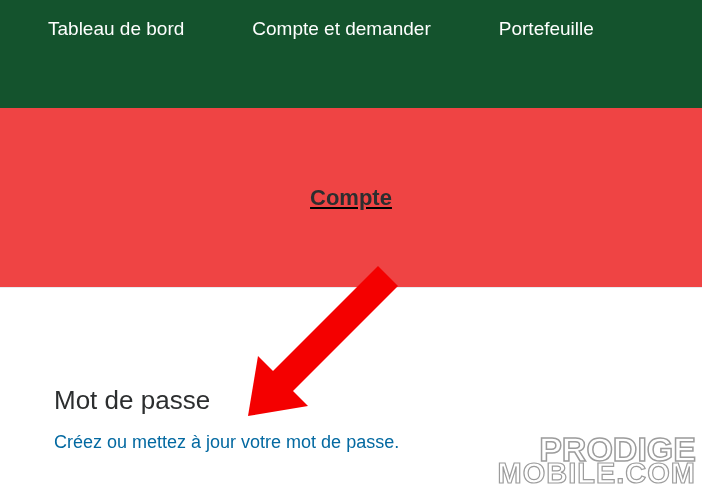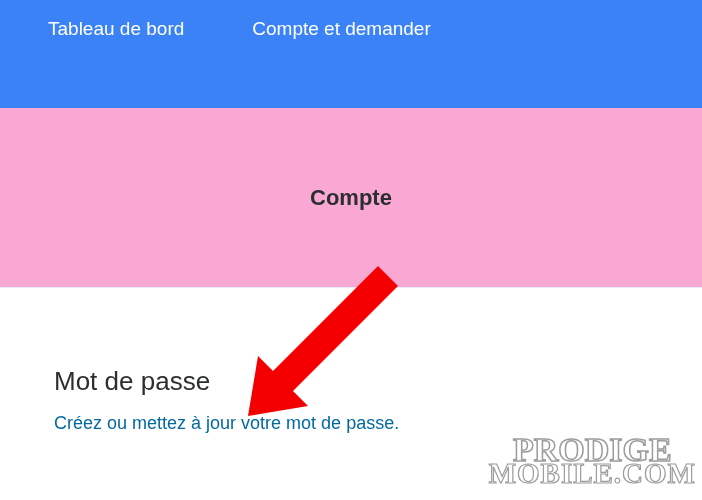--- a/index.html
+++ b/index.html
@@ -9,43 +9,44 @@
     }
     body {
       font-family: -apple-system, BlinkMacSystemFont, "Segoe UI", Helvetica, Arial, sans-serif;
       width: 702px;
       height: 500px;
       background: #ffffff;
       position: relative;
       overflow: hidden;
     }
     .top-nav {
-      background: #3b82f6;
+      background: #14532d;
       height: 108px;
       display: flex;
       align-items: flex-start;
       padding-top: 18px;
       padding-left: 48px;
       gap: 68px;
       color: #ffffff;
       font-size: 19px;
       font-weight: 400;
     }
     .top-nav-item {
       cursor: pointer;
       white-space: nowrap;
     }
     .sub-nav {
-      background: #f9a8d4;
+      background: #ef4444;
       height: 180px;
       display: flex;
       align-items: center;
       justify-content: center;
       gap: 48px;
       border-bottom: 1px solid #e8ebef;
+      text-decoration: underline;
     }
     .sub-nav-item {
       font-size: 22px;
       font-weight: 700;
       color: #2c2e2f;
       cursor: pointer;
       padding: 12px 28px;
       border-radius: 28px;
       text-align: center;
       line-height: 1.25;
@@ -56,38 +57,39 @@
     }
     .content {
       padding: 78px 0 0 54px;
       position: relative;
     }
     .section-title {
       font-size: 26px;
       font-weight: 400;
       color: #2c2e2f;
       margin-bottom: 16px;
+      margin-top: 19px;
     }
     .section-desc {
       font-size: 18px;
       font-weight: 400;
       color: #0369a1;
     }
     .arrow-annotation {
       position: absolute;
       left: 228px;
       top: 256px;
       pointer-events: none;
     }
     .watermark {
       position: absolute;
       right: 6px;
       bottom: 14px;
-      font-family: Liberation Serif, serif;
-      text-align: center;
+      font-family: Liberation Sans, sans-serif;
+      text-align: right;
       color: #b8b8b8;
       line-height: 0.82;
       pointer-events: none;
       user-select: none;
     }
     .watermark .line1 {
       font-size: 34px;
       font-weight: 900;
       letter-spacing: 0px;
       -webkit-text-stroke: 1.5px #9c9c9c;
@@ -101,20 +103,21 @@
       color: rgba(255,255,255,0.35);
       margin-top: -2px;
     }
   </style>
 </head>
 <body>
 
 <div class="top-nav">
   <div class="top-nav-item">Tableau de bord</div>
   <div class="top-nav-item">Compte et demander</div>
+  <div class="top-nav-item">Portefeuille</div>
 </div>
 
 <div class="sub-nav">
   <div class="sub-nav-item">Compte</div>
 </div>
 
 <div class="content">
   <h2 class="section-title">Mot de passe</h2>
   <p class="section-desc">Créez ou mettez à jour votre mot de passe.</p>
 </div>

